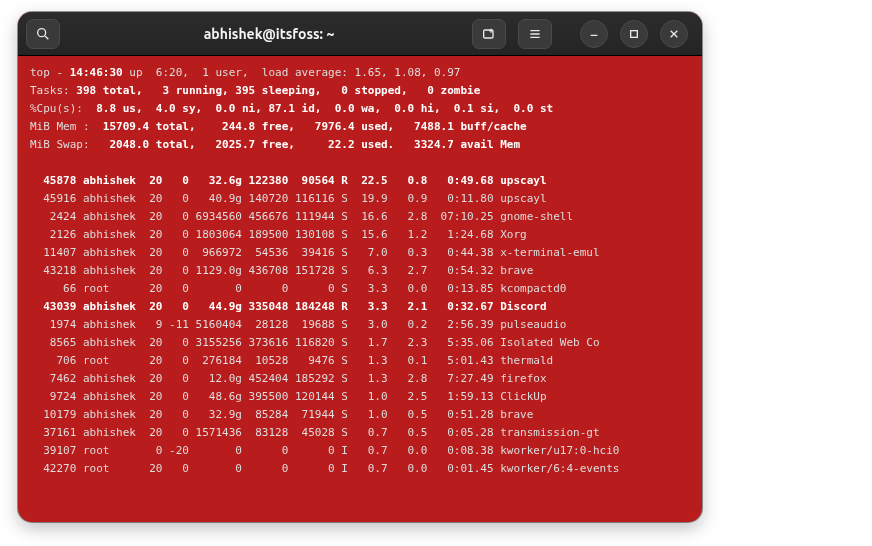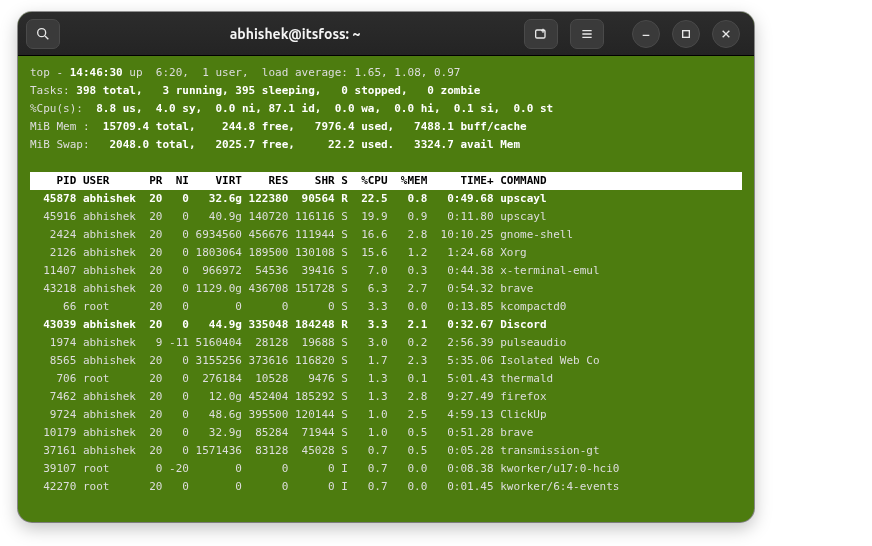--- a/index.html
+++ b/index.html
@@ -7,23 +7,23 @@
     padding: 0;
     background: #fff;
     width: 872px;
     height: 546px;
     overflow: hidden;
   }
   .window {
     position: absolute;
     left: 18px;
     top: 12px;
-    width: 736px;
+    width: 684px;
     height: 510px;
-    background: #4d7c0f;
+    background: #b91c1c;
     border-radius: 14px;
     box-shadow: 0 6px 18px rgba(0,0,0,0.25), 0 0 0 1px rgba(0,0,0,0.4);
     overflow: hidden;
     font-family: "DejaVu Sans Mono","Ubuntu Mono","Menlo","Consolas",monospace;
     color: #ddd;
   }
   .titlebar {
     height: 44px;
     background: linear-gradient(#2c2c2c,#242424);
     border-bottom: 1px solid #000;
@@ -123,30 +123,30 @@
       </div>
     </div>
   </div>
 
   <div class="terminal"><span>top - </span><span class="bold">14:46:30</span><span> up  6:20,  1 user,  load average: 1.65, 1.08, 0.97</span>
 <span>Tasks:</span><span class="bold"> 398 total,   3 running, 395 sleeping,   0 stopped,   0 zombie</span>
 <span>%Cpu(s):</span><span class="bold">  8.8 us,  4.0 sy,  0.0 ni, 87.1 id,  0.0 wa,  0.0 hi,  0.1 si,  0.0 st</span>
 <span>MiB Mem :</span><span class="bold">  15709.4 total,    244.8 free,   7976.4 used,   7488.1 buff/cache</span>
 <span>MiB Swap:</span><span class="bold">   2048.0 total,   2025.7 free,     22.2 used.   3324.7 avail Mem</span>
 
-<span class="header-row">    PID USER      PR  NI    VIRT    RES    SHR S  %CPU  %MEM     TIME+ COMMAND         </span><span id="rows-target"><span class="bold">  45878 abhishek  20   0   32.6g 122380  90564 R  22.5   0.8   0:49.68 upscayl</span>
+<span id="rows-target"><span class="bold">  45878 abhishek  20   0   32.6g 122380  90564 R  22.5   0.8   0:49.68 upscayl</span>
 <span>  45916 abhishek  20   0   40.9g 140720 116116 S  19.9   0.9   0:11.80 upscayl</span>
-<span>   2424 abhishek  20   0 6934560 456676 111944 S  16.6   2.8  10:10.25 gnome-shell</span>
+<span>   2424 abhishek  20   0 6934560 456676 111944 S  16.6   2.8  07:10.25 gnome-shell</span>
 <span>   2126 abhishek  20   0 1803064 189500 130108 S  15.6   1.2   1:24.68 Xorg</span>
 <span>  11407 abhishek  20   0  966972  54536  39416 S   7.0   0.3   0:44.38 x-terminal-emul</span>
 <span>  43218 abhishek  20   0 1129.0g 436708 151728 S   6.3   2.7   0:54.32 brave</span>
 <span>     66 root      20   0       0      0      0 S   3.3   0.0   0:13.85 kcompactd0</span>
 <span class="bold">  43039 abhishek  20   0   44.9g 335048 184248 R   3.3   2.1   0:32.67 Discord</span>
 <span>   1974 abhishek   9 -11 5160404  28128  19688 S   3.0   0.2   2:56.39 pulseaudio</span>
 <span>   8565 abhishek  20   0 3155256 373616 116820 S   1.7   2.3   5:35.06 Isolated Web Co</span>
 <span>    706 root      20   0  276184  10528   9476 S   1.3   0.1   5:01.43 thermald</span>
-<span>   7462 abhishek  20   0   12.0g 452404 185292 S   1.3   2.8   9:27.49 firefox</span>
-<span>   9724 abhishek  20   0   48.6g 395500 120144 S   1.0   2.5   4:59.13 ClickUp</span>
+<span>   7462 abhishek  20   0   12.0g 452404 185292 S   1.3   2.8   7:27.49 firefox</span>
+<span>   9724 abhishek  20   0   48.6g 395500 120144 S   1.0   2.5   1:59.13 ClickUp</span>
 <span>  10179 abhishek  20   0   32.9g  85284  71944 S   1.0   0.5   0:51.28 brave</span>
 <span>  37161 abhishek  20   0 1571436  83128  45028 S   0.7   0.5   0:05.28 transmission-gt</span>
 <span>  39107 root       0 -20       0      0      0 I   0.7   0.0   0:08.38 kworker/u17:0-hci0</span>
 <span>  42270 root      20   0       0      0      0 I   0.7   0.0   0:01.45 kworker/6:4-events</span></span></div>
 </div>
 
 </body></html>

